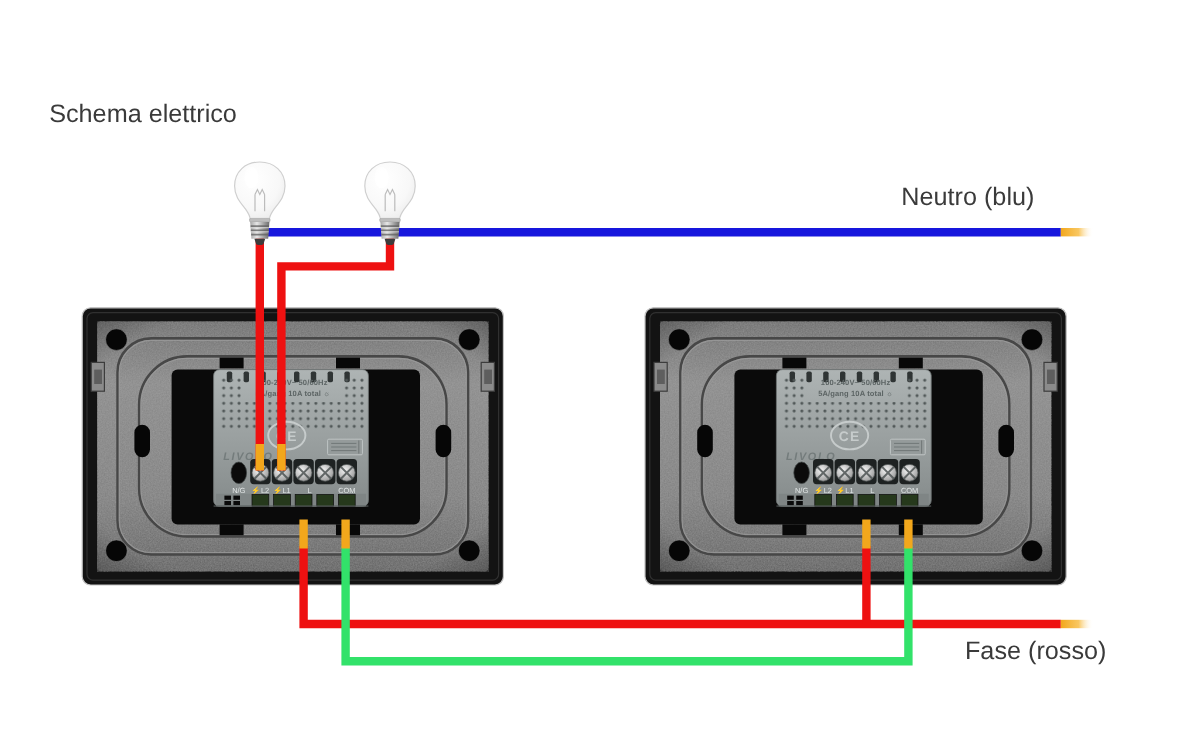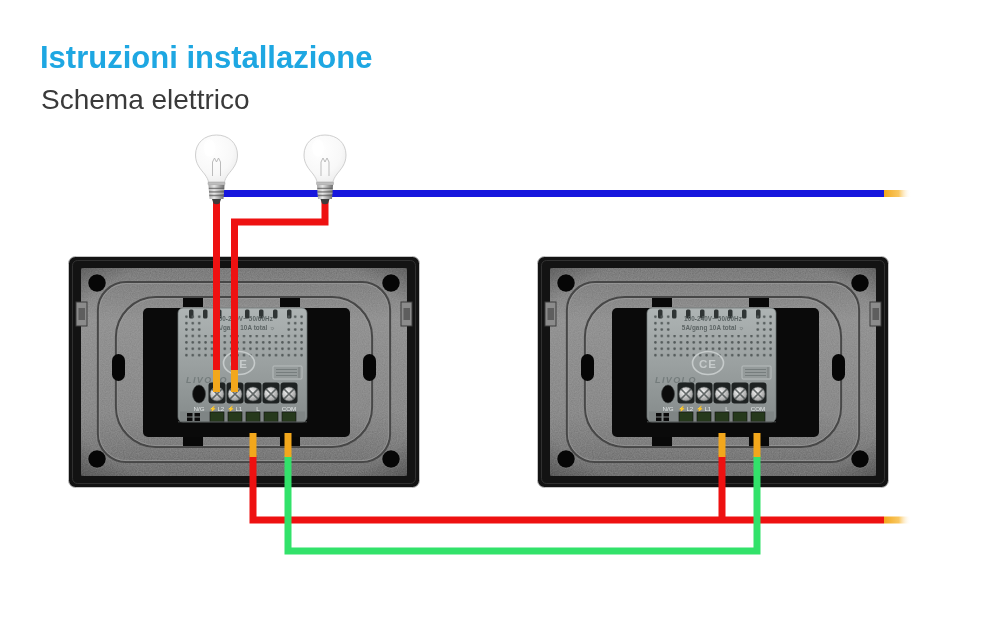--- a/index.html
+++ b/index.html
@@ -6,36 +6,35 @@
   .canvas{
     position:relative;width:1000px;height:621px;background:#ffffff;
     font-family:"Liberation Sans",sans-serif;overflow:hidden;
   }
   .title{
     position:absolute;left:40px;top:40px;margin:0;
     font-size:31px;font-weight:700;color:#1ea7e2;letter-spacing:0;
   }
   .subtitle{
     position:absolute;left:41px;top:84px;margin:0;
-    font-size:28px;font-weight:400;color:#3a3a3a;
+    font-size:21px;font-weight:400;color:#3a3a3a;
   }
   .diagram-svg{position:absolute;left:0;top:0;}
   .wire-label{
     position:absolute;font-size:21px;color:#3a3a3a;white-space:nowrap;
   }
   .lbl-neutral{top:153px;right:138px;}
   .lbl-phase{top:531px;right:78px;}
   .lbl-traveler{top:559px;left:330px;width:280px;text-align:center;}
 </style>
 </head>
 <body>
 
 <div class="canvas">
 
-  <h1 class="title">Istruzioni installazione</h1>
   <h2 class="subtitle">Schema elettrico</h2>
 
   <svg class="diagram-svg" width="1000" height="621" viewBox="0 0 1000 621">
     <defs>
       <linearGradient id="metalGrad" x1="0" y1="0" x2="0" y2="1">
         <stop offset="0" stop-color="#6b6b6b"></stop>
         <stop offset="0.25" stop-color="#898989"></stop>
         <stop offset="0.7" stop-color="#7e7e7e"></stop>
         <stop offset="1" stop-color="#5e5e5e"></stop>
       </linearGradient>
@@ -238,14 +237,16 @@
       </g>
 
       <rect x="884" y="190" width="27" height="7" fill="url(#tipFade)" stroke="none"></rect>
       <rect x="884" y="516.5" width="27" height="7" fill="url(#tipFade)" stroke="none"></rect>
     </g>
 
     <use href="#bulb" x="216.5" y="134"></use>
     <use href="#bulb" x="325" y="134"></use>
   </svg>
 
+  <div class="wire-label lbl-neutral">Neutro (blu)</div>
+  <div class="wire-label lbl-phase">Fase (rosso)</div>
 
 </div>
 
 </body></html>

